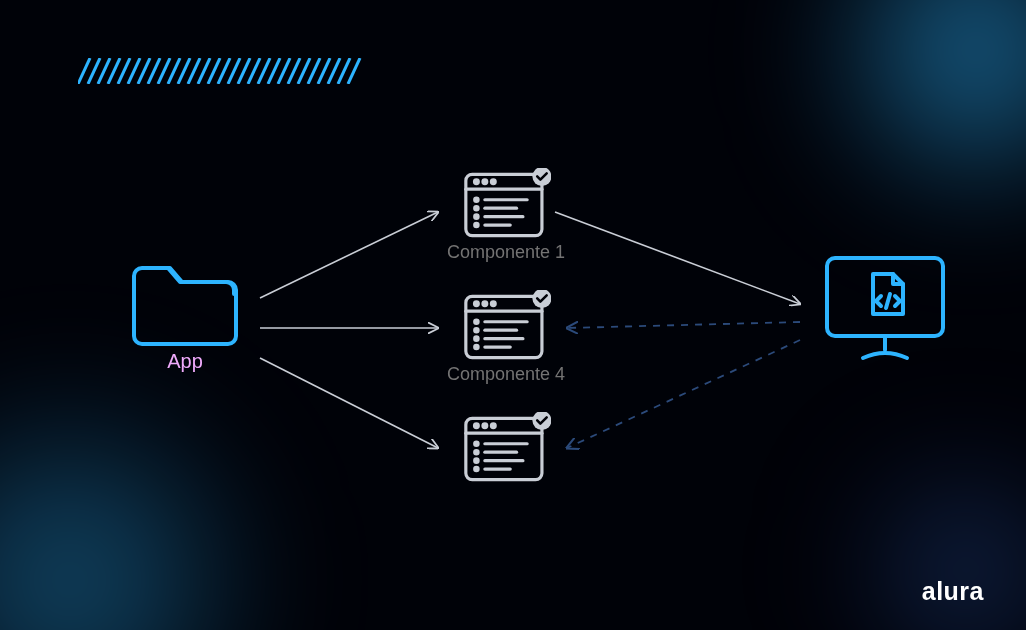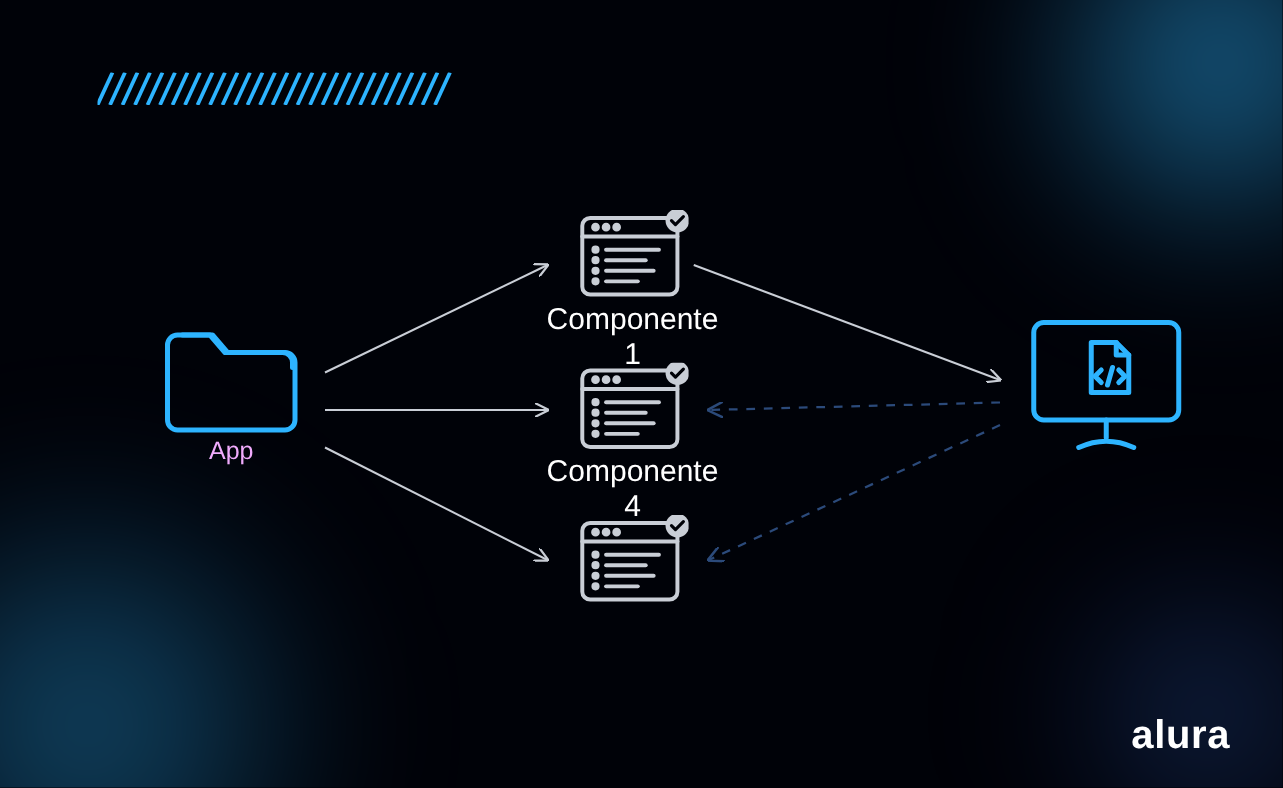--- a/index.html
+++ b/index.html
@@ -21,37 +21,37 @@
 
   .hatch {
     position: absolute;
     top: 58px; left: 78px;
     width: 290px; height: 26px;
     font-family: monospace;
   }
   .hatch svg { display:block; }
   .hatch line { stroke: #2db4ff; stroke-width: 3; }
 
-  .label { color: #ffffff; font-size: 24px; text-align: center; }
+  .label { color: #737373; font-size: 18px; text-align: center; }
   .accent { color: #f0abfc; font-size: 20px; font-weight: 400; }
 
   .node { position: absolute; text-align: center; }
   .node svg { display: block; margin: 0 auto; }
   .app-node   { left: 120px; top: 254px; width: 130px; }
   .c1-node    { left: 436px; top: 168px; width: 140px; }
   .c2-node    { left: 436px; top: 290px; width: 140px; }
   .c3-node    { left: 436px; top: 412px; width: 140px; }
   .svc-node   { left: 815px; top: 250px; width: 140px; }
 
   .brand {
     position: absolute;
     right: 42px;
     bottom: 24px;
     color: #fff;
-    font-size: 32px;
+    font-size: 25px;
     font-weight: 600;
     letter-spacing: 0.5px;
   }
 
   .arrows { position: absolute; inset: 0; pointer-events: none; }
 </style>
 </head>
 <body>
 
 <div class="glow glow-tr"></div>

